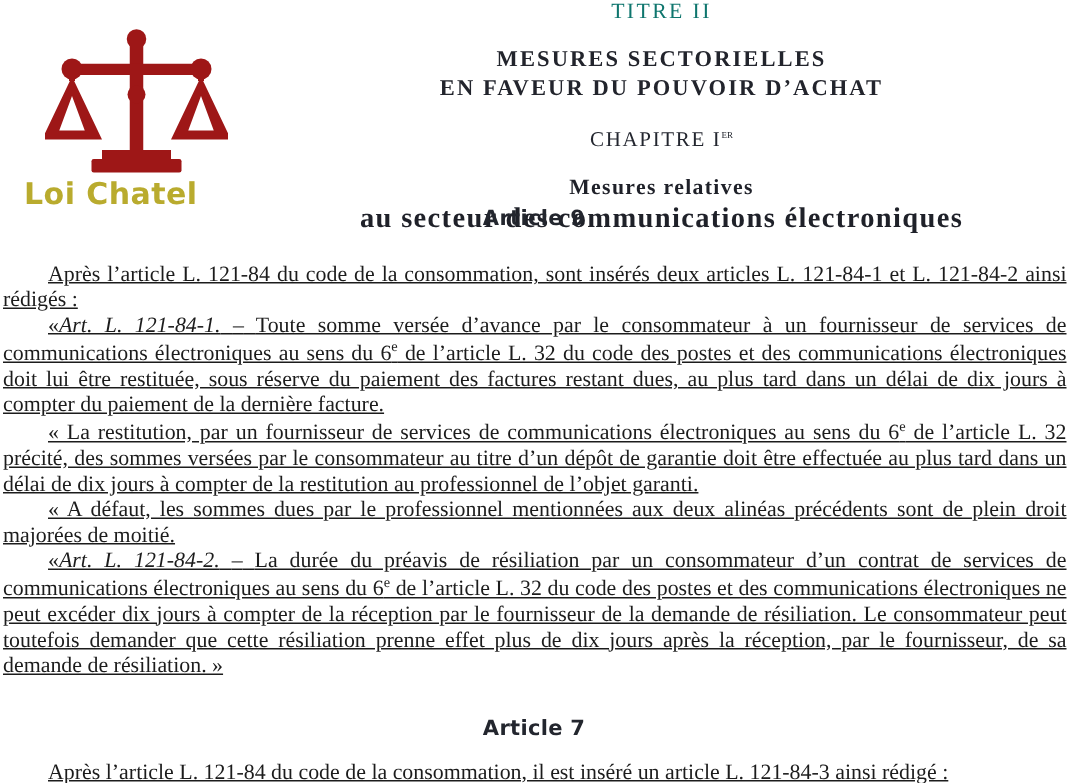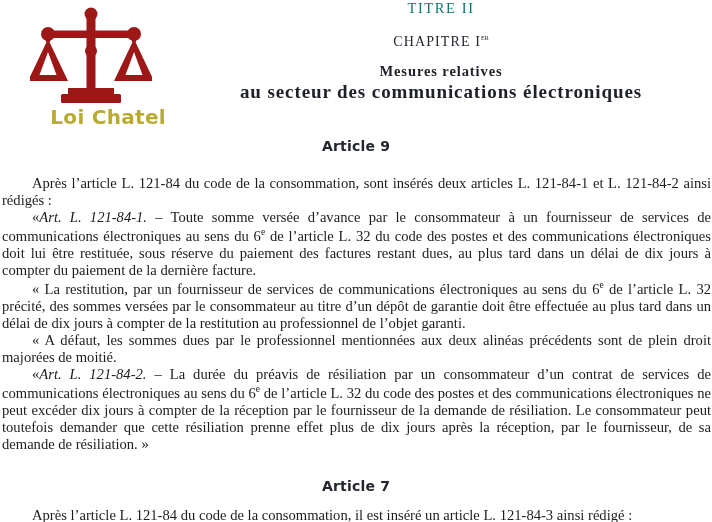--- a/index.html
+++ b/index.html
@@ -13,24 +13,24 @@
     overflow: hidden;
     font-family: "Liberation Serif", "DejaVu Serif", serif;
     color: #1a1a1a;
     position: relative;
   }
 
   
   .logo-block {
     position: absolute;
     left: 16px;
-    top: 6px;
+    top: 18px;
     width: 150px;
     height: 128px;
-    text-align: right;
+    text-align: left;
   }
   .logo-scales {
     display: block;
     margin: 0 auto;
   }
   .logo-caption {
     font-family: "DejaVu Sans", sans-serif;
     font-weight: bold;
     font-size: 20px;
     letter-spacing: 0.3px;
@@ -111,20 +111,21 @@
   }
   p.para {
     margin: 0;
     font-size: 14.6px;
     line-height: 1.165;
     text-align: justify;
     text-justify: inter-word;
     text-indent: 30px;
     color: #1c1c1c;
     padding: 0 1px 0 2px;
+    text-decoration: underline;
   }
   .blk { margin-top: 11px; }
   .blk-sm { margin-top: 2px; }
   .art-ref {
     font-style: italic;
     font-weight: 500;
   }
   .dash { font-style: normal; }
   sup.ord { font-size: 0.66em; vertical-align: super; }
   .h-space-12 { height: 13px; }
@@ -158,20 +159,24 @@
 
       <rect x="16" y="32" width="4" height="4"></rect>
       <rect x="102" y="32" width="4" height="4"></rect>
     </g>
   </svg>
   <div class="logo-caption">Loi Chatel</div>
 </div>
 
 <div class="headings">
   <div class="titre">TITRE II</div>
+  <div class="mesures">
+    <div>MESURES SECTORIELLES</div>
+    <div>EN FAVEUR DU POUVOIR D’ACHAT</div>
+  </div>
   <div class="chapitre"><span>CHAPITRE I</span><sup>er</sup></div>
   <div class="sub-a">Mesures relatives</div>
   <div class="sub-b">au secteur des communications électroniques</div>
 </div>
 
 <div class="body-col">
 
   <div class="article-heading"><span>Article</span><span class="gap"></span><span>9</span></div>
 
   <div class="h-space-20"></div>

